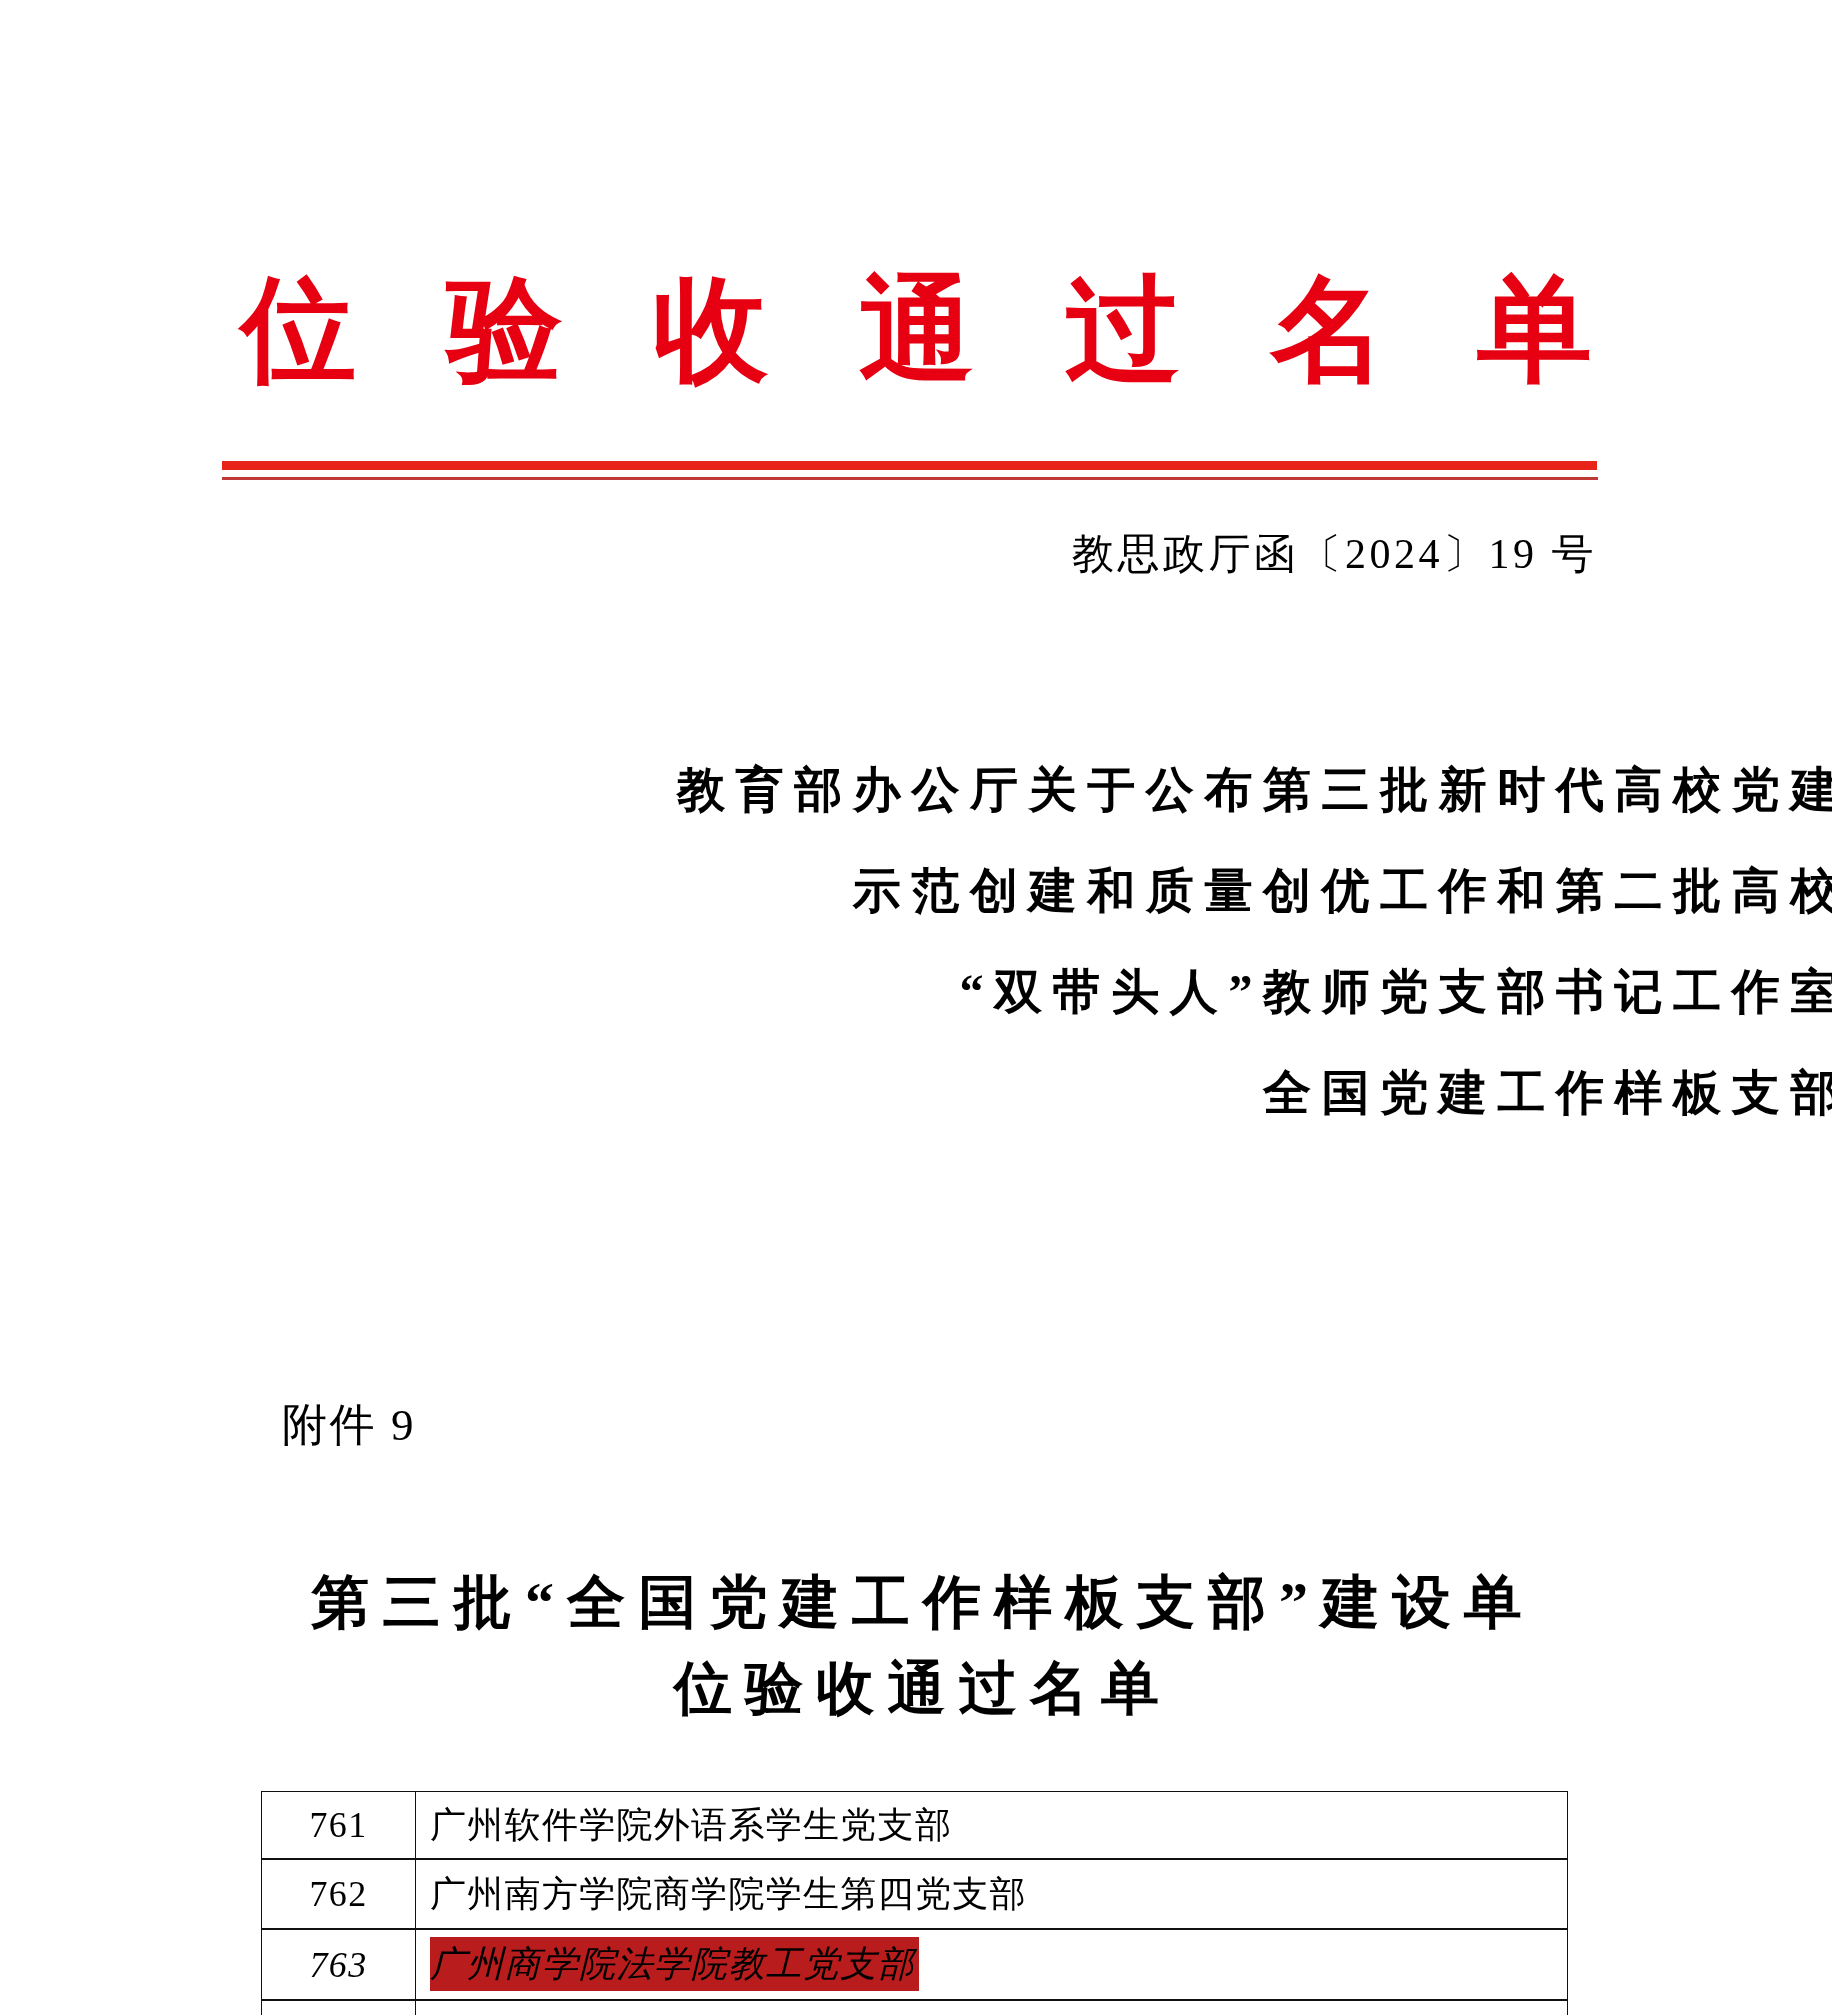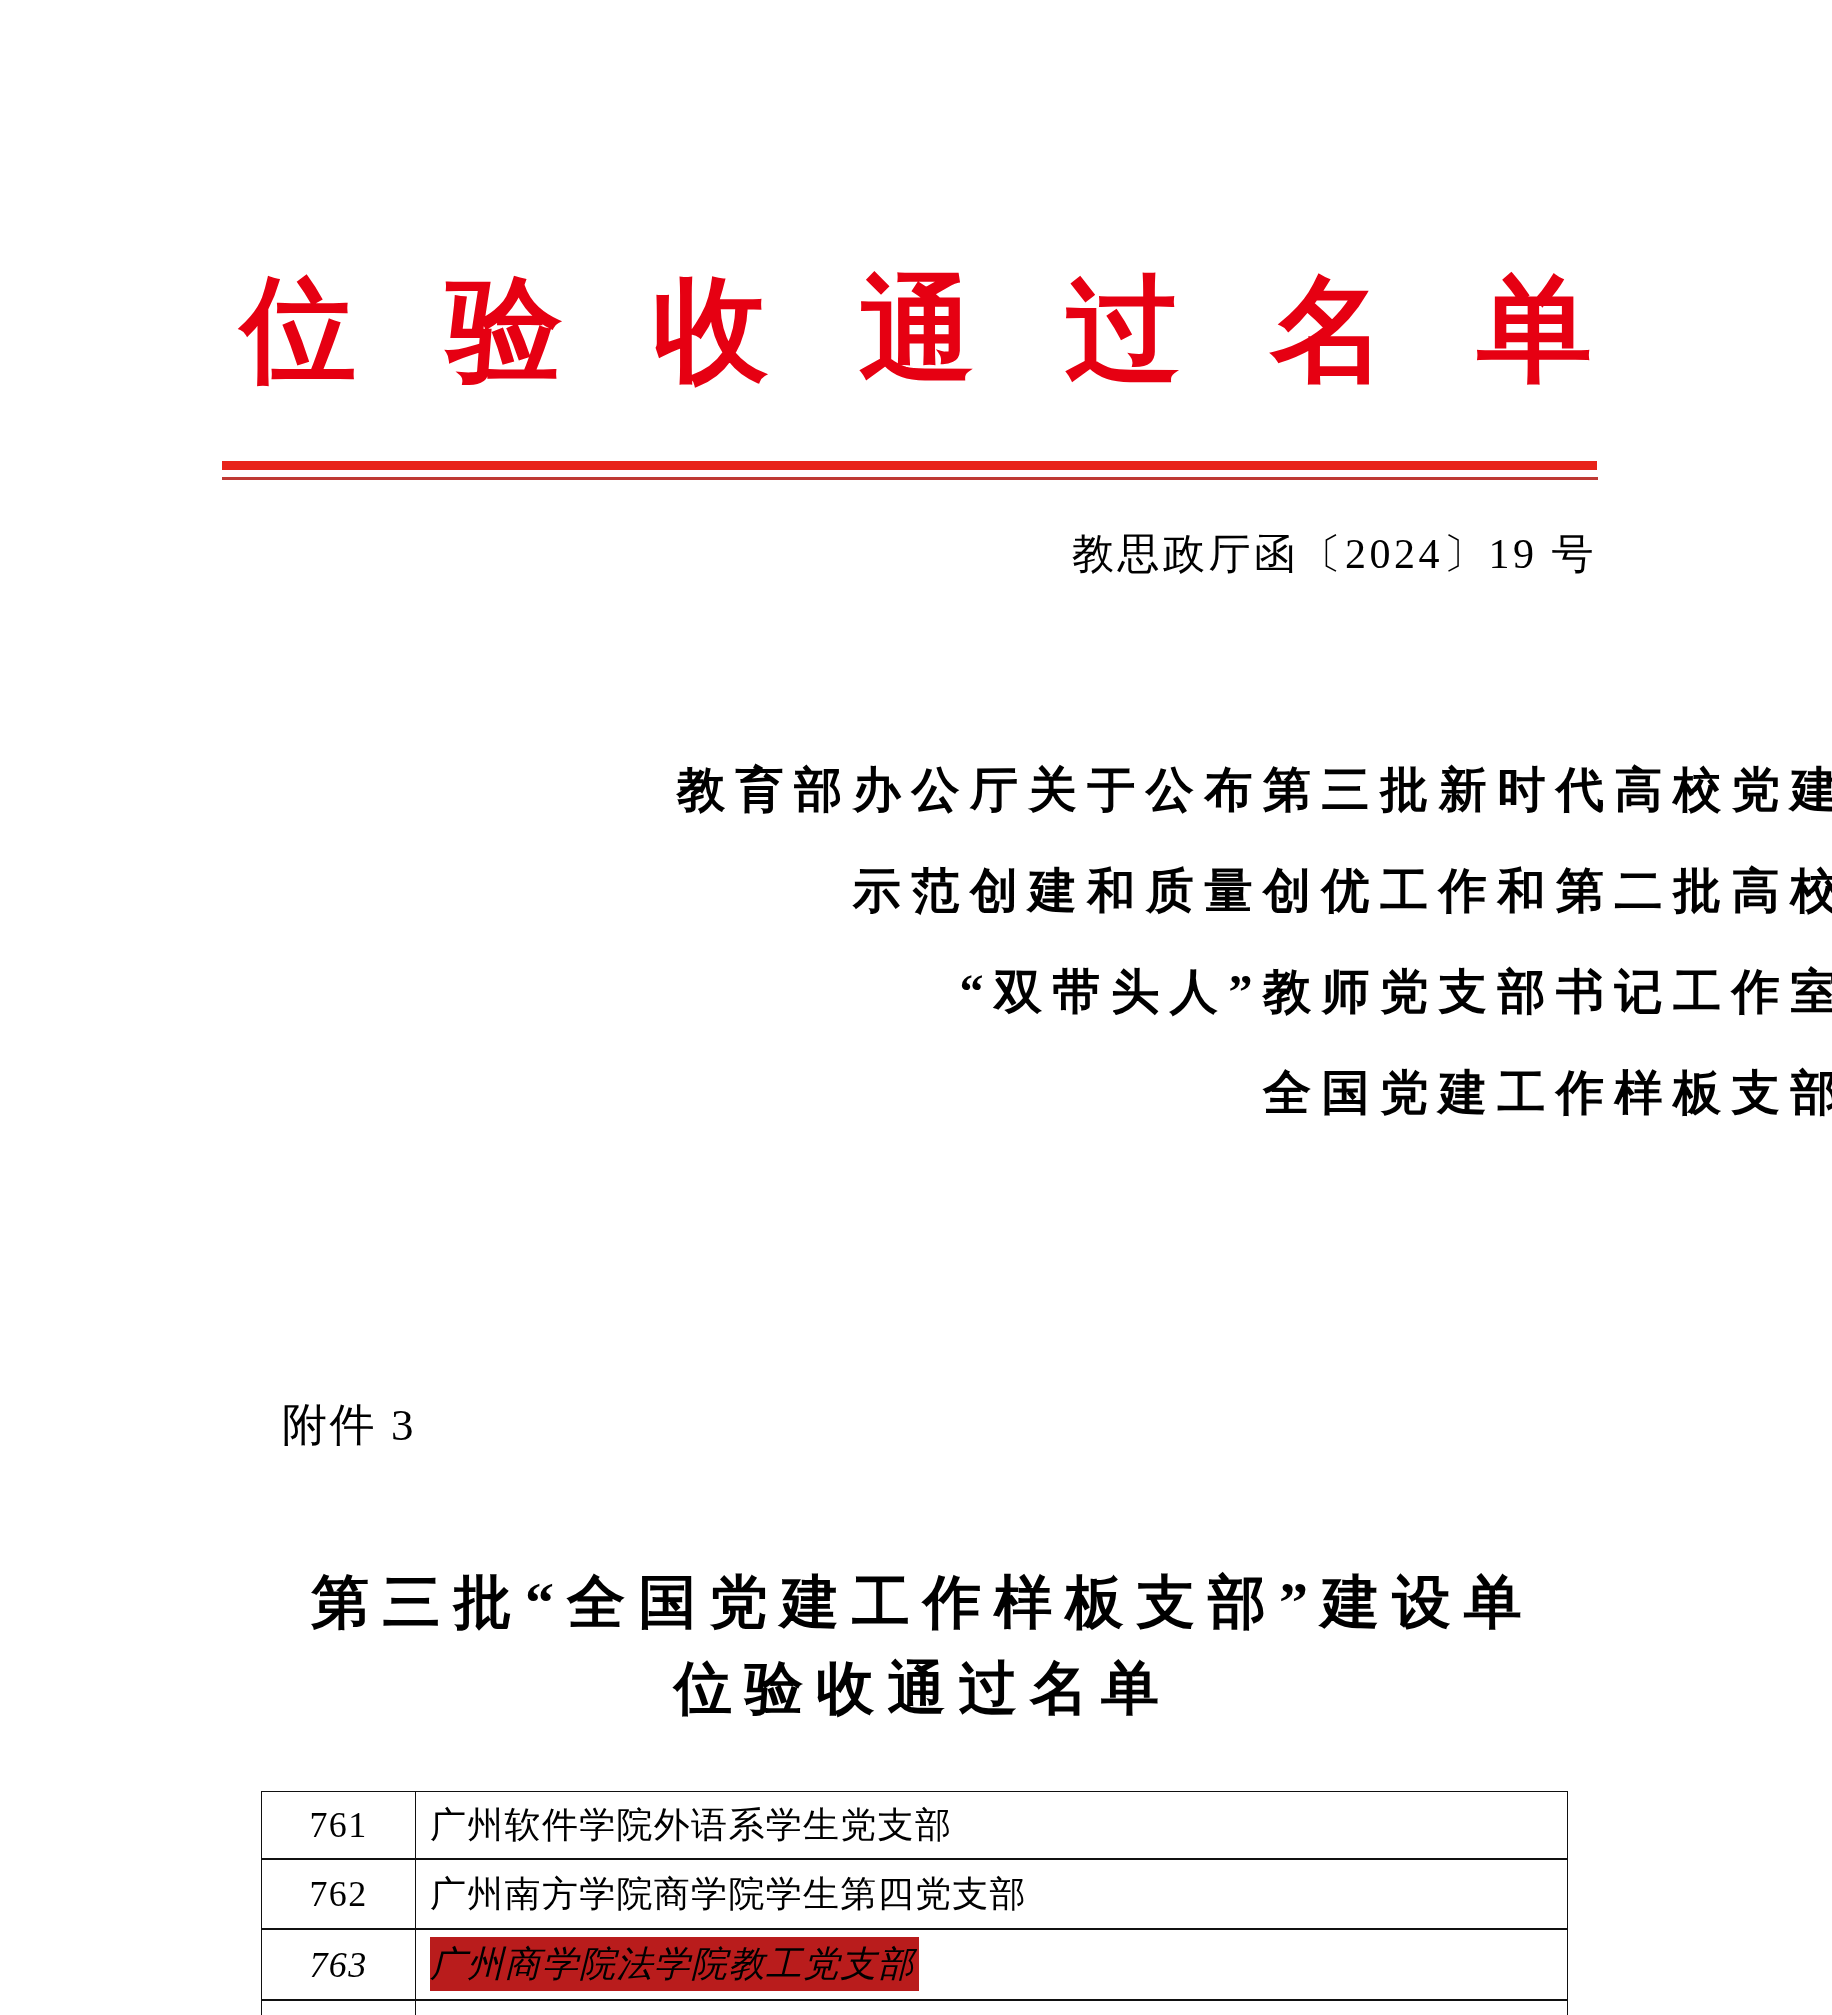--- a/index.html
+++ b/index.html
@@ -147,21 +147,21 @@
 
 <div class="doc-number">教思政厅函〔2024〕19 号</div>
 
 <div class="main-title">
   <div>教育部办公厅关于公布第三批新时代高校党建</div>
   <div>示范创建和质量创优工作和第二批高校</div>
   <div>“双带头人”教师党支部书记工作室</div>
   <div>全国党建工作样板支部</div>
 </div>
 
-<div class="attachment-label">附件 3</div>
+<div class="attachment-label">附件 9</div>
 
 <div class="list-title">
   <div>第三批“全国党建工作样板支部”建设单</div>
   <div>位验收通过名单</div>
 </div>
 
 <table class="roster">
   <tbody>
       <tr class="r1">
     <td class="cell-no">761</td>

